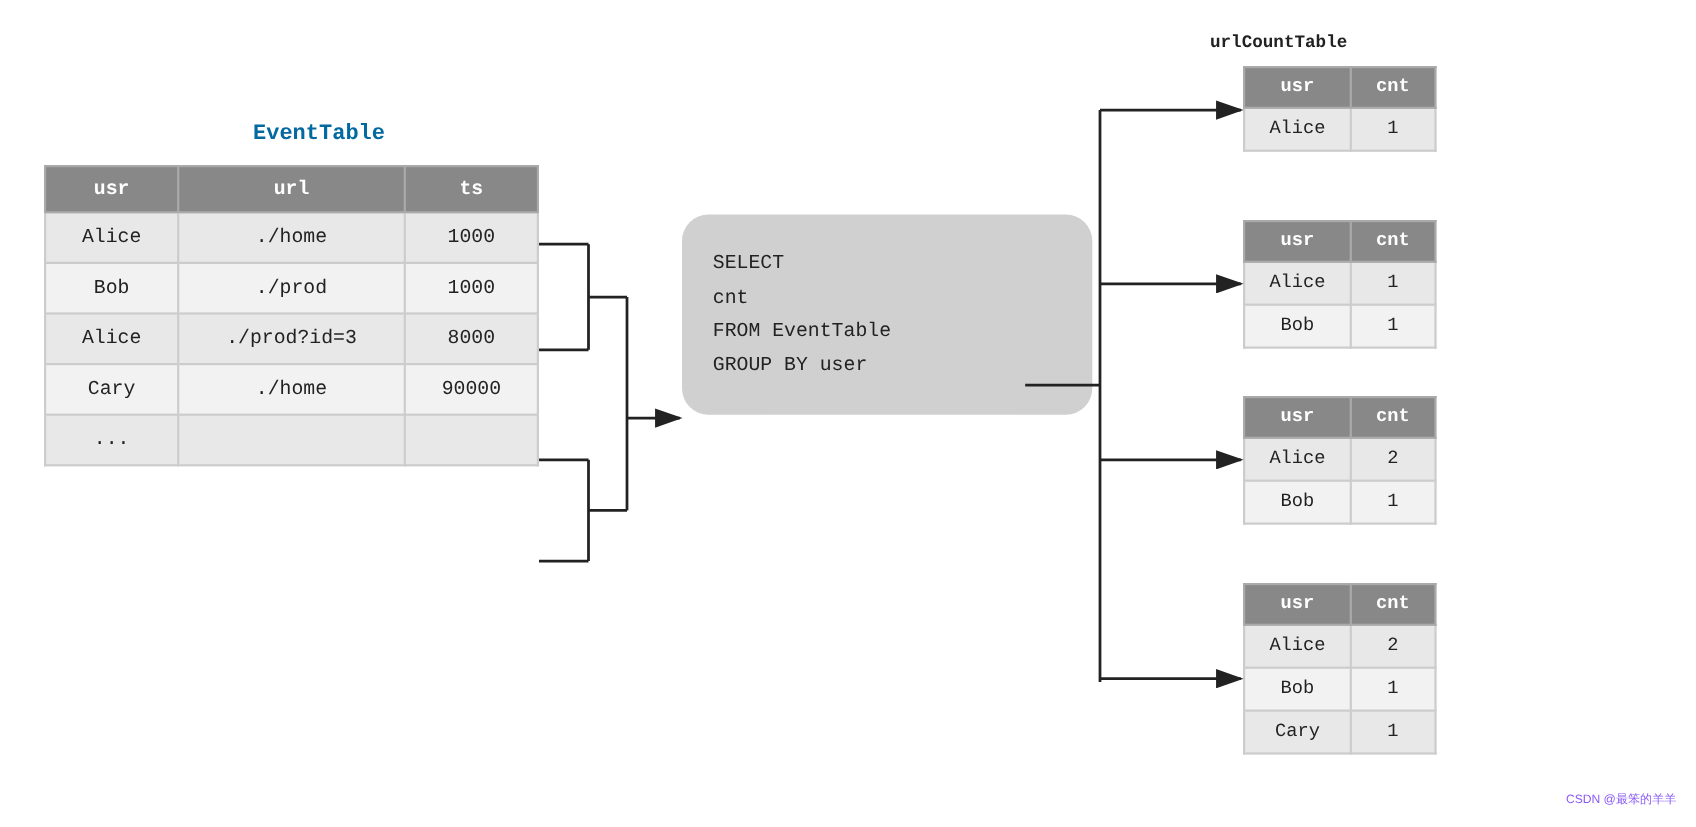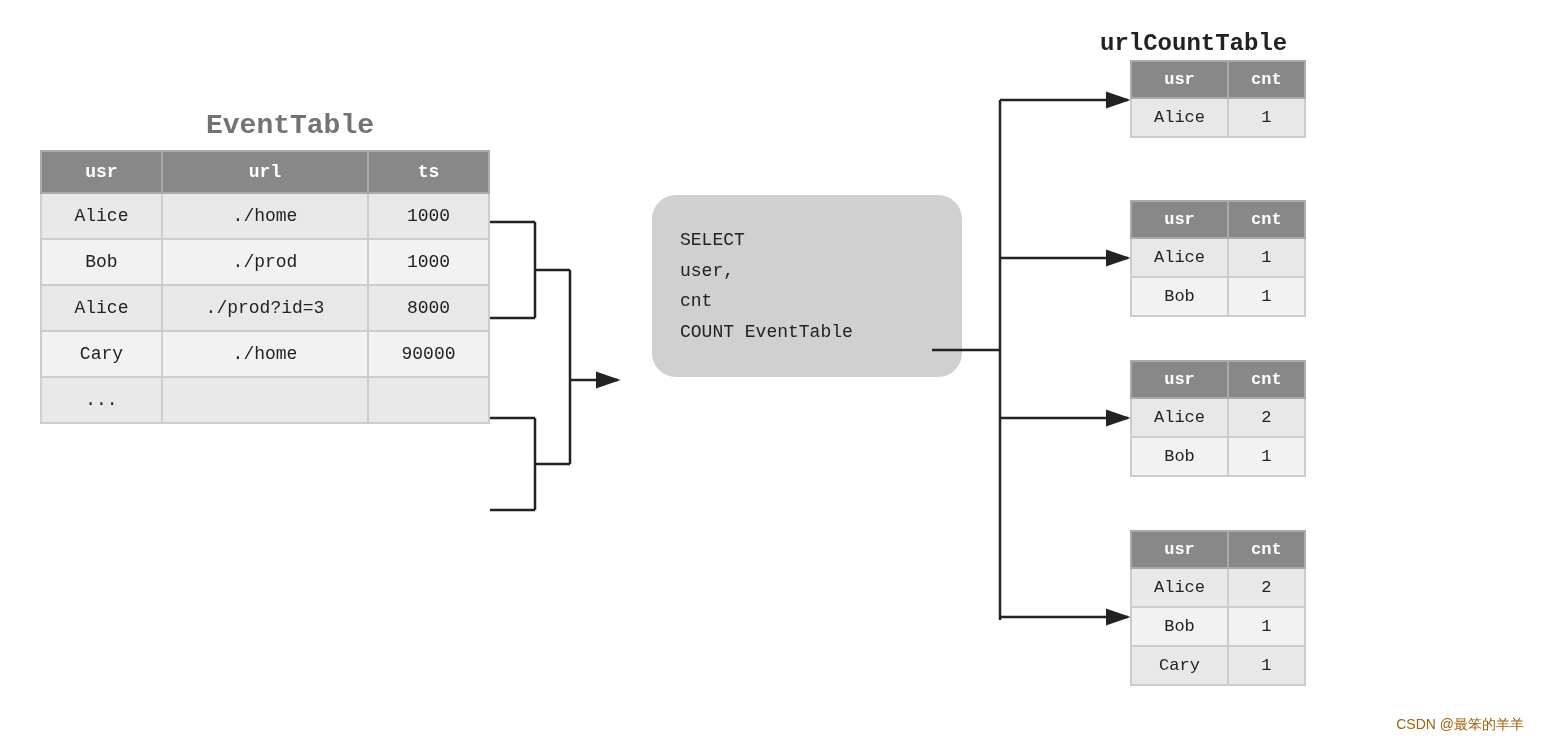--- a/index.html
+++ b/index.html
@@ -17,24 +17,24 @@
       width: 1542px;
       height: 752px;
       background: #fff;
     }
 
     
     .event-table-title {
       position: absolute;
       top: 110px;
       left: 100px;
-      font-size: 28px;
+      font-size: 20px;
       font-weight: bold;
       font-family: 'Courier New', monospace;
-      color: #737373;
+      color: #0369a1;
       text-align: center;
       width: 380px;
     }
 
     .event-table {
       position: absolute;
       top: 150px;
       left: 40px;
       width: 450px;
       border-collapse: collapse;
@@ -60,37 +60,37 @@
     }
 
     .event-table tr:nth-child(even) td {
       background: #f2f2f2;
     }
 
     
     .sql-box {
       position: absolute;
       top: 195px;
-      left: 652px;
-      width: 310px;
+      left: 620px;
+      width: 373px;
       background: #d0d0d0;
       border-radius: 24px;
       padding: 30px 28px;
       font-size: 18px;
       font-family: 'Courier New', monospace;
       color: #222;
       line-height: 1.7;
     }
 
     
     .url-count-title {
       position: absolute;
       top: 30px;
       left: 1100px;
-      font-size: 24px;
+      font-size: 16px;
       font-weight: bold;
       font-family: 'Courier New', monospace;
       color: #222;
     }
 
     
     .result-table {
       position: absolute;
       border-collapse: collapse;
       font-size: 17px;
@@ -125,22 +125,22 @@
     
     .rt3 { top: 360px; left: 1130px; }
     
     .rt4 { top: 530px; left: 1130px; }
 
     
     .watermark {
       position: absolute;
       bottom: 18px;
       right: 18px;
-      font-size: 14px;
-      color: #a16207;
+      font-size: 11px;
+      color: #8b5cf6;
       font-family: Arial, sans-serif;
     }
 
     
     .arrows-svg {
       position: absolute;
       top: 0;
       left: 0;
       width: 1542px;
       height: 752px;
@@ -186,23 +186,23 @@
       <tr>
         <td>...</td>
         <td></td>
         <td></td>
       </tr>
     </tbody>
   </table>
 
   <div class="sql-box">
     <div>SELECT</div>
-    <div>    user,</div>
     <div>cnt</div>
-    <div>COUNT EventTable</div>
+    <div>FROM EventTable</div>
+    <div>GROUP BY user</div>
   </div>
 
   <div class="url-count-title">urlCountTable</div>
 
   <table class="result-table rt1">
     <thead>
       <tr>
         <th>usr</th>
         <th>cnt</th>
       </tr>

